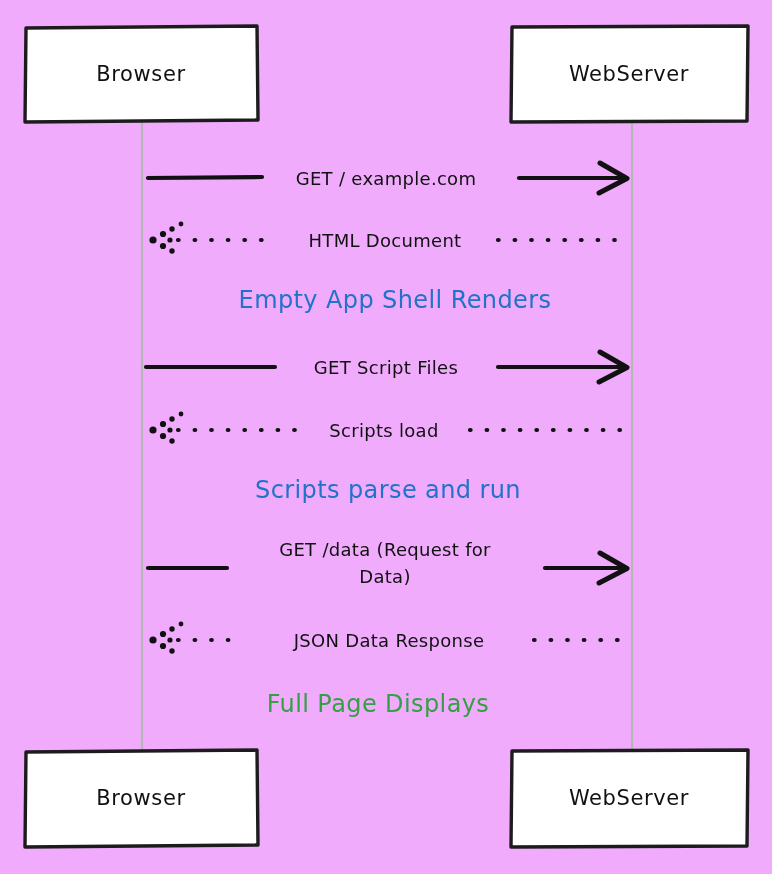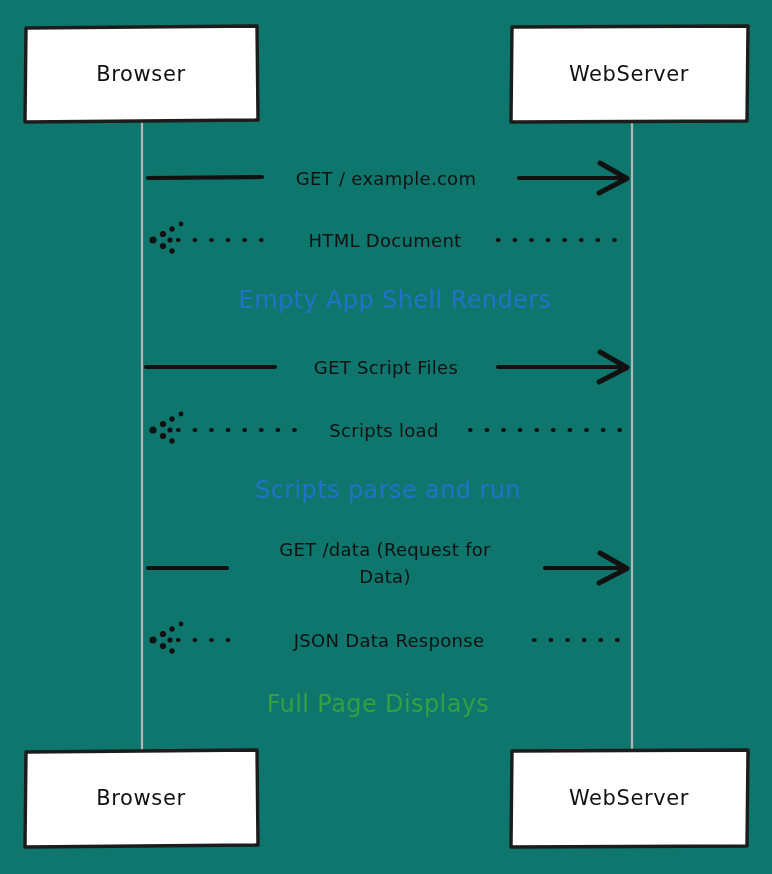--- a/index.html
+++ b/index.html
@@ -7,21 +7,21 @@
     padding: 0;
     background: #ffffff;
   }
   body {
     font-family: "DejaVu Sans", sans-serif;
   }
   #canvas {
     position: relative;
     width: 772px;
     height: 874px;
-    background: #0f766e;
+    background: #f0abfc;
     overflow: hidden;
   }
   #diagram-svg {
     position: absolute;
     left: 0;
     top: 0;
     width: 772px;
     height: 874px;
     display: block;
   }

